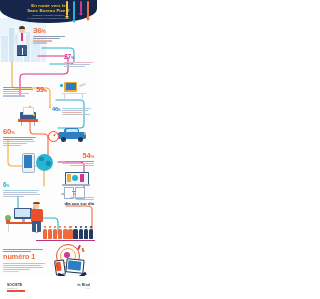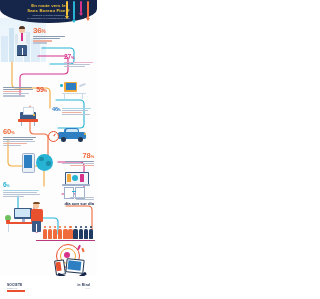--- a/index.html
+++ b/index.html
@@ -229,21 +229,21 @@
   <div class="ill" style="left:22px;top:152px;width:34px;height:21px;">
     <div class="rnd" style="position:absolute;left:0;top:1px;width:11px;height:18px;background:#e9eff5;border:.7px solid #9fb0cd;border-radius:1.6px;"></div>
     <div style="position:absolute;left:1.6px;top:3px;width:8px;height:13px;background:#2e7fc2;"></div>
     <div class="circ" style="position:absolute;left:14px;top:2px;width:17px;height:17px;background:#27b3d4;"></div>
     <div style="position:absolute;left:17px;top:5px;width:5px;height:4px;background:#1d8ea8;border-radius:2px;"></div>
     <div style="position:absolute;left:24px;top:9px;width:5px;height:5px;background:#1d8ea8;border-radius:2px;"></div>
   </div>
 
   <div class="stat" style="left:62px;top:152px;width:32px;">
     <div class="num" style="color:#ef6b3b;font-size:7.4px;text-align:right;">
-      <span>78</span><span class="pct">%</span>
+      <span>54</span><span class="pct">%</span>
     </div>
     <div class="body" style="text-align:right;">
       <div class="ln d" style="width:92%;margin-left:auto;"></div>
       <div class="ln" style="width:100%;margin-left:auto;"></div>
       <div class="ln o" style="width:74%;margin-left:auto;"></div>
     </div>
   </div>
 
   <div class="ill" style="left:62px;top:172px;width:30px;height:17px;">
     <div style="position:absolute;left:3px;top:0;width:22px;height:12px;background:#f2f6fa;border:.8px solid #3c5a86;border-radius:.8px;"></div>
@@ -334,20 +334,34 @@
         <div class="h" style="background:#1f3b63;"></div>
         <div class="b" style="background:#1f3b63;"></div>
       </div>
     <div class="pp">
         <div class="h" style="background:#1f3b63;"></div>
         <div class="b" style="background:#1f3b63;"></div>
       </div>
   </div>
   <div class="botline"></div>
 
+  <div class="stat" style="left:3px;top:248px;width:44px;">
+    <div class="body">
+      <div class="ln d" style="width:92%"></div>
+      <div class="ln d" style="width:64%"></div>
+    </div>
+    <div style="color:#ef6b3b;font-size:7.2px;font-weight:bold;line-height:8px;margin:.8px 0 1px;">numéro 1</div>
+    <div class="body">
+      <div class="ln" style="width:96%"></div>
+      <div class="ln o" style="width:86%"></div>
+      <div class="ln" style="width:92%"></div>
+      <div class="ln" style="width:62%"></div>
+      <div class="ln" style="width:36%;background:#cbd6e3;"></div>
+    </div>
+  </div>
 
   <div class="ill" style="left:50px;top:244px;width:44px;height:30px;">
     <div class="circ" style="position:absolute;left:6px;top:0;width:22px;height:22px;border:1.6px solid #e8502e;"></div>
     <div class="circ" style="position:absolute;left:10px;top:4px;width:14px;height:14px;border:1.4px solid #f3a93c;"></div>
     <div class="circ" style="position:absolute;left:14px;top:8px;width:6px;height:6px;background:#d6338b;"></div>
     <div style="position:absolute;left:28px;top:1px;width:2px;height:5px;background:#d6338b;transform:rotate(25deg);"></div>
     <div style="position:absolute;left:32px;top:4px;width:2px;height:4px;background:#ef6b3b;transform:rotate(-20deg);"></div>
     <div class="rnd" style="position:absolute;left:5px;top:16px;width:8px;height:13px;background:#ffffff;border:.8px solid #24364f;border-radius:1.2px;transform:rotate(-8deg);"></div>
     <div style="position:absolute;left:6.4px;top:18px;width:5.2px;height:9px;background:#e8502e;transform:rotate(-8deg);"></div>
     <div class="rnd" style="position:absolute;left:16px;top:15px;width:16px;height:12px;background:#ffffff;border:.8px solid #24364f;border-radius:1.2px;transform:rotate(6deg);"></div>

